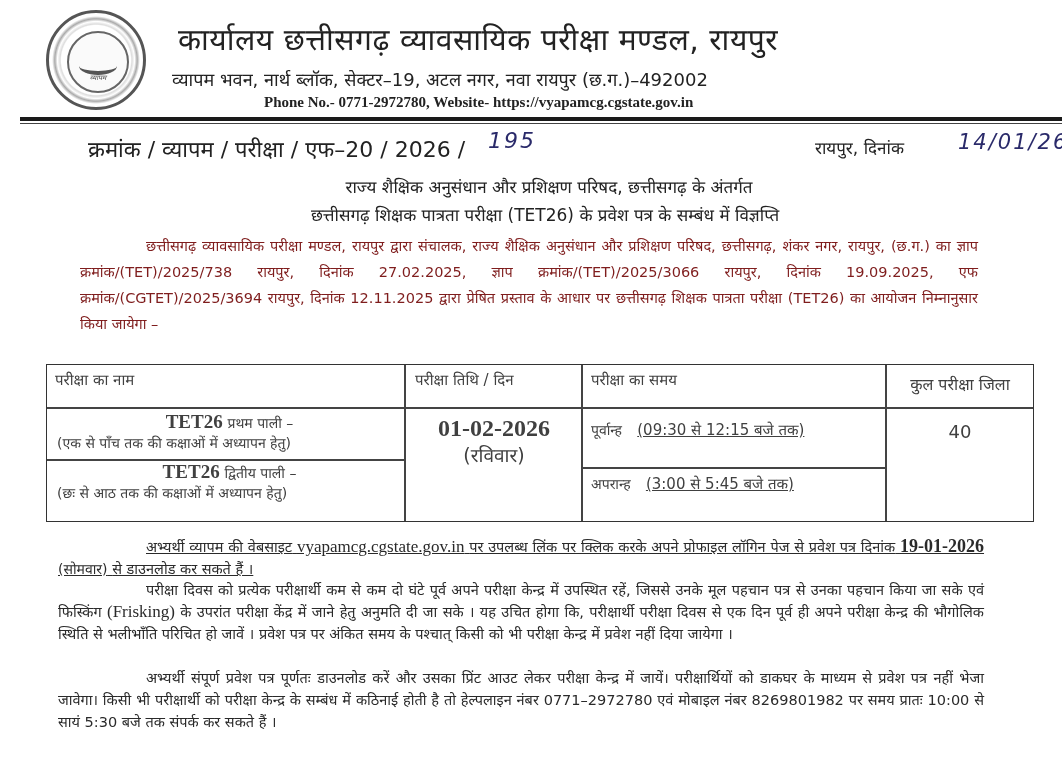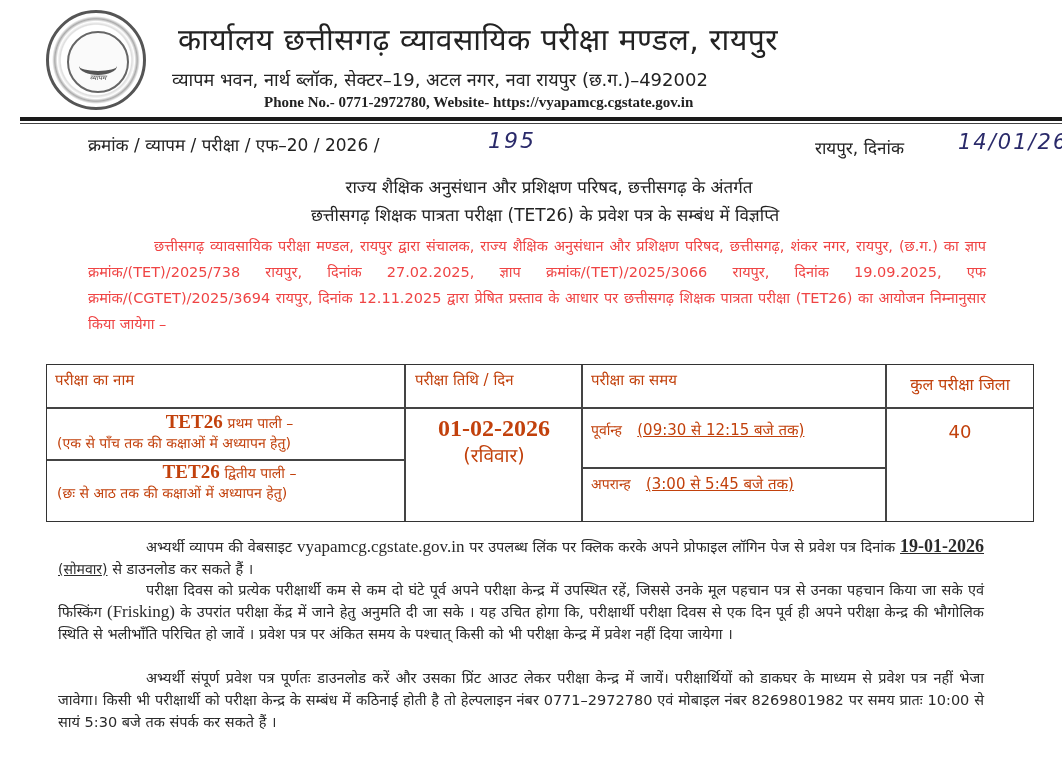--- a/index.html
+++ b/index.html
@@ -38,53 +38,53 @@
   }
   .org-contact {
     left: 264px; top: 94px; font-family: "Liberation Serif", serif;
     font-size: 15px; font-weight: bold; color: #222; white-space: nowrap;
   }
   .rule-thick { left: 20px; right: 0; top: 117px; height: 4px; background: #1a1a1a; }
   .rule-thin { left: 20px; right: 0; top: 123px; height: 1px; background: #444; }
 
   .ref-line {
     left: 88px; top: 133px; font-family: "DejaVu Sans", sans-serif;
-    font-size: 17px; color: #222; white-space: nowrap;
+    font-size: 22px; color: #222; white-space: nowrap;
   }
   .handwritten {
     font-family: "DejaVu Sans", sans-serif; font-style: italic; color: #2a2a6a;
     font-size: 22px; letter-spacing: 2px;
   }
   .ref-number { left: 488px; top: 128px; }
   .place-date {
     left: 815px; top: 136px; font-family: "DejaVu Sans", sans-serif;
     font-size: 17px; color: #222; white-space: nowrap;
   }
   .date-hand { left: 958px; top: 130px; font-size: 21px; }
 
   .subject {
     left: 0; width: 1062px; text-align: center; font-family: "DejaVu Sans", sans-serif;
     font-size: 17px; color: #222; white-space: nowrap;
   }
   .subject-1 { top: 175px; left: 18px; }
   .subject-2 { top: 203px; left: 14px; }
 
   .para {
-    left: 88px; width: 898px; font-family: "DejaVu Sans", sans-serif;
-    font-size: 14.5px; line-height: 26px; color: #ef4444; text-align: justify;
+    left: 80px; width: 898px; font-family: "DejaVu Sans", sans-serif;
+    font-size: 14.5px; line-height: 26px; color: #7f1d1d; text-align: justify;
   }
   .para-intro { top: 233px; text-indent: 66px; }
   .latin { font-family: "Liberation Serif", serif; font-size: 17px; }
 
   
   .exam-table {
     left: 46px; top: 364px; width: 988px; height: 158px;
     border: 1.5px solid #333; box-sizing: border-box;
   }
-  .cell { position: absolute; box-sizing: border-box; font-family: "DejaVu Sans", sans-serif; color: #c2410c; }
+  .cell { position: absolute; box-sizing: border-box; font-family: "DejaVu Sans", sans-serif; color: #404040; }
   .vline { position: absolute; top: 0; bottom: 0; width: 1.5px; background: #444; }
   .hline { position: absolute; height: 1.5px; background: #444; }
   .th { font-size: 15px; padding: 4px 8px; }
   .shift-name { font-family: "Liberation Serif", serif; font-weight: bold; font-size: 19px; text-align: center; }
   .shift-name .dev { font-family: "DejaVu Sans", sans-serif; font-weight: normal; font-size: 14px; }
   .shift-desc { font-size: 14px; }
   .big-date { font-family: "Liberation Serif", serif; font-weight: bold; font-size: 24px; text-align: center; }
   .day { font-size: 19px; text-align: center; }
   .time-label { font-size: 14px; }
   .time-range { font-size: 15px; text-decoration: underline; }
@@ -167,21 +167,21 @@
   </div>
   <div class="cell" style="left:544px; top:108px; width:292px;">
     <span class="time-label">अपरान्ह</span>
     &nbsp;
     <span class="time-range">(3:00 से 5:45 बजे तक)</span>
   </div>
 
   <div class="cell dist-count" style="left:840px; top:56px; width:146px;">40</div>
 </div>
 
-<div class="abs body-para" style="top:535px;">
+<div class="abs body-para" style="top:535px;text-decoration:underline;">
   <span class="indent"></span><span>अभ्यर्थी व्यापम की वेबसाइट</span>
   <span class="latin">vyapamcg.cgstate.gov.in</span>
   <span>पर उपलब्ध लिंक पर क्लिक करके अपने प्रोफाइल लॉगिन पेज से प्रवेश पत्र दिनांक</span>
   <span class="u-bold">19-01-2026</span>
   <span class="u-dev">(सोमवार)</span>
   <span>से डाउनलोड कर सकते हैं ।</span>
 </div>
 
 <div class="abs body-para" style="top:579px;">
   <span class="indent"></span><span>परीक्षा दिवस को प्रत्येक परीक्षार्थी कम से कम दो घंटे पूर्व अपने परीक्षा केन्द्र में उपस्थित रहें, जिससे उनके मूल पहचान पत्र से उनका पहचान किया जा सके एवं फिस्किंग</span>

